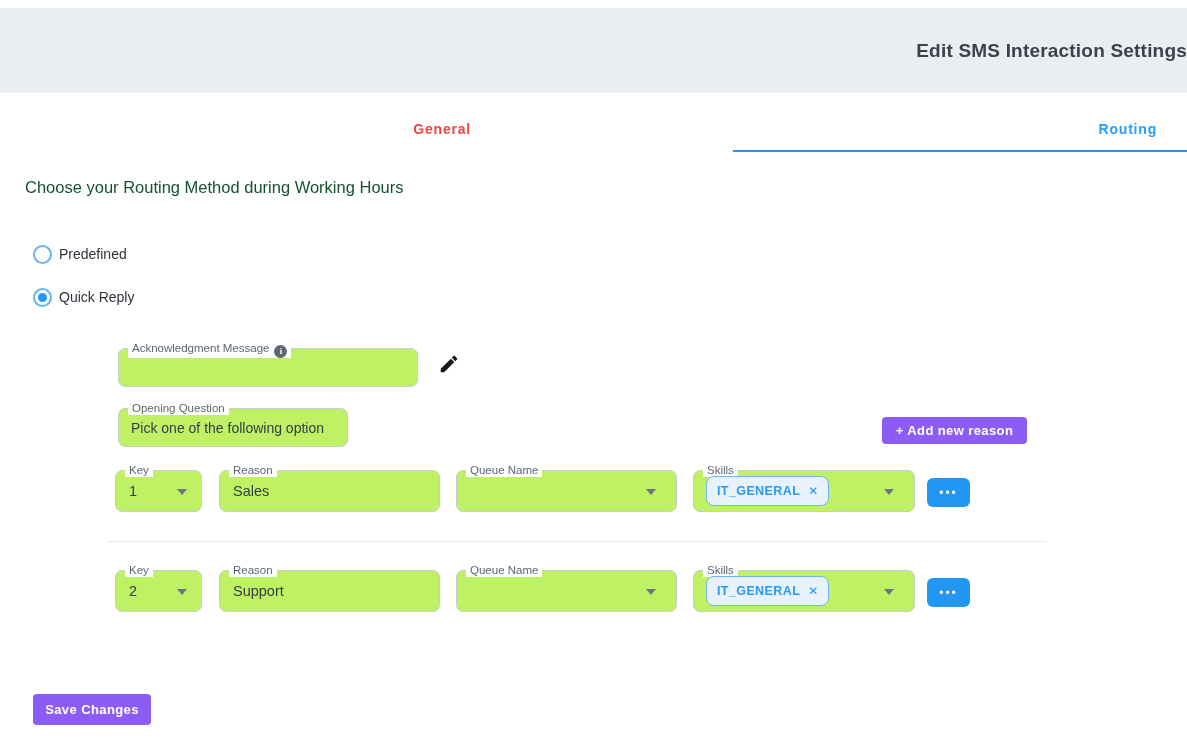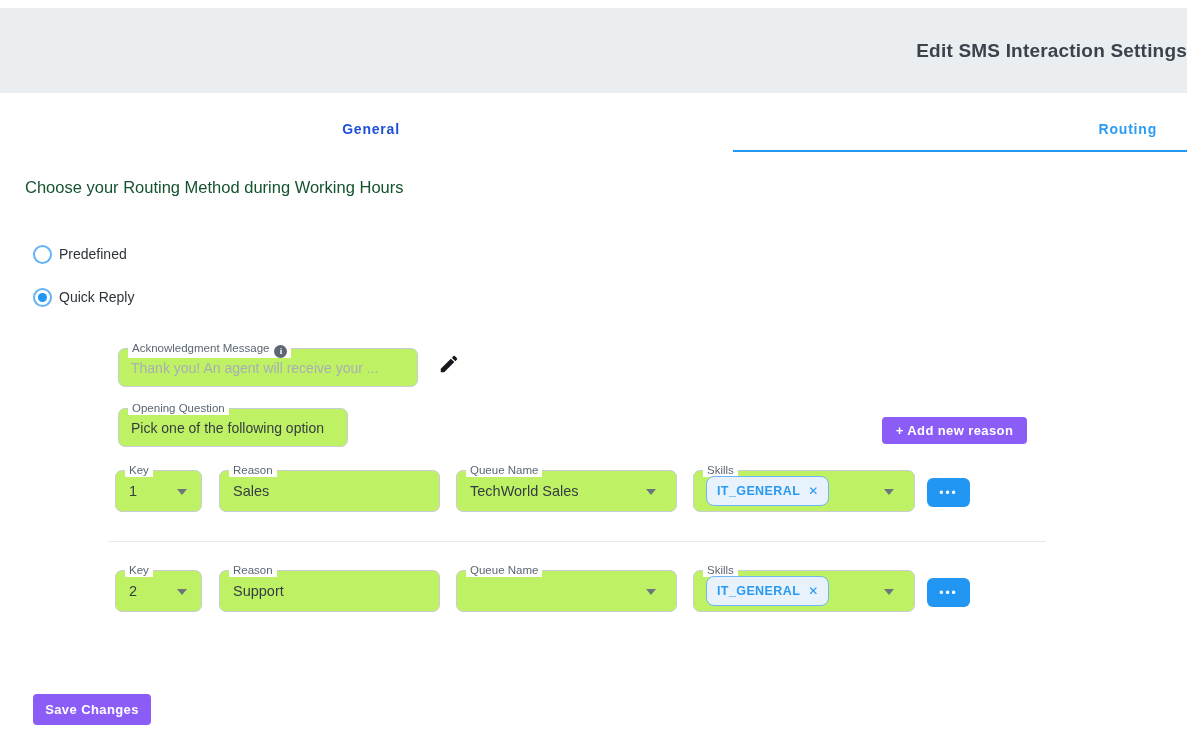--- a/index.html
+++ b/index.html
@@ -12,21 +12,21 @@
   }
   
   .header {
     position:absolute; left:0; right:0; top:8px; height:85px;
     background:#ebeef1; display:flex; align-items:center; padding-left:27px;justify-content:flex-end;
   }
   .header h1 { font-size:19px; font-weight:700; color:#3b424c; letter-spacing:.2px; }
 
   
   .tab { position:absolute; top:121px; font-size:14px; font-weight:600; letter-spacing:.8px; cursor:pointer; }
-  .tab-general { left:271px; width:200px; text-align:center; color:#1d4ed8; }
+  .tab-general { left:271px; width:200px; text-align:right; color:#ef4444; }
   .tab-routing { right:30px; color:#2b9df3; }
   .tab-underline { position:absolute; left:733px; width:454px; top:150px; height:2px; background:#2196f3; }
 
   
   .section-heading { position:absolute; left:25px; top:178px; font-size:16.5px; color:#14532d; }
 
   
   .radio-option { position:absolute; left:33px; height:20px; display:flex; align-items:center; cursor:pointer; }
   .radio-opt-0 { top:244px; }
   .radio-opt-1 { top:287px; }
@@ -131,21 +131,20 @@
   </div>
   <div class="radio-option radio-opt-1 selected">
     <span class="radio-circle">
         <span class="radio-dot"></span>
       </span>
     <span class="radio-label">Quick Reply</span>
   </div>
 
   <div class="field ack-field">
     <span class="field-label"><span>Acknowledgment Message</span><span class="info-icon">i</span></span>
-    <input class="ack-input" type="text" placeholder="Thank you! An agent will receive your ..." style="">
   </div>
   <button class="edit-btn">
     <svg width="22" height="22" viewBox="0 0 24 24">
         <path fill="#15181c" d="M3 17.25V21h3.75L17.81 9.94l-3.75-3.75L3 17.25zM20.71 7.04c.39-.39.39-1.02 0-1.41l-2.34-2.34c-.39-.39-1.02-.39-1.41 0l-1.83 1.83 3.75 3.75 1.83-1.83z"></path>
       </svg>
   </button>
 
   <div class="field oq-field">
     <span class="field-label">Opening Question</span>
     <input class="oq-input" type="text" value="Pick one of the following option" style="">
@@ -158,21 +157,20 @@
       <span class="field-label">Key</span>
       <span class="field-value">1</span>
       <span class="caret"></span>
     </div>
     <div class="field reason-field">
       <span class="field-label">Reason</span>
       <span class="field-value">Sales</span>
     </div>
     <div class="field queue-field">
       <span class="field-label">Queue Name</span>
-      <span class="field-value">TechWorld Sales</span>
       <span class="caret"></span>
     </div>
     <div class="field skills-field">
       <span class="field-label">Skills</span>
       <span class="chip">
         <span class="chip-label">IT_GENERAL</span>
         <span class="chip-remove">✕</span>
       </span>
       <span class="caret"></span>
     </div>

